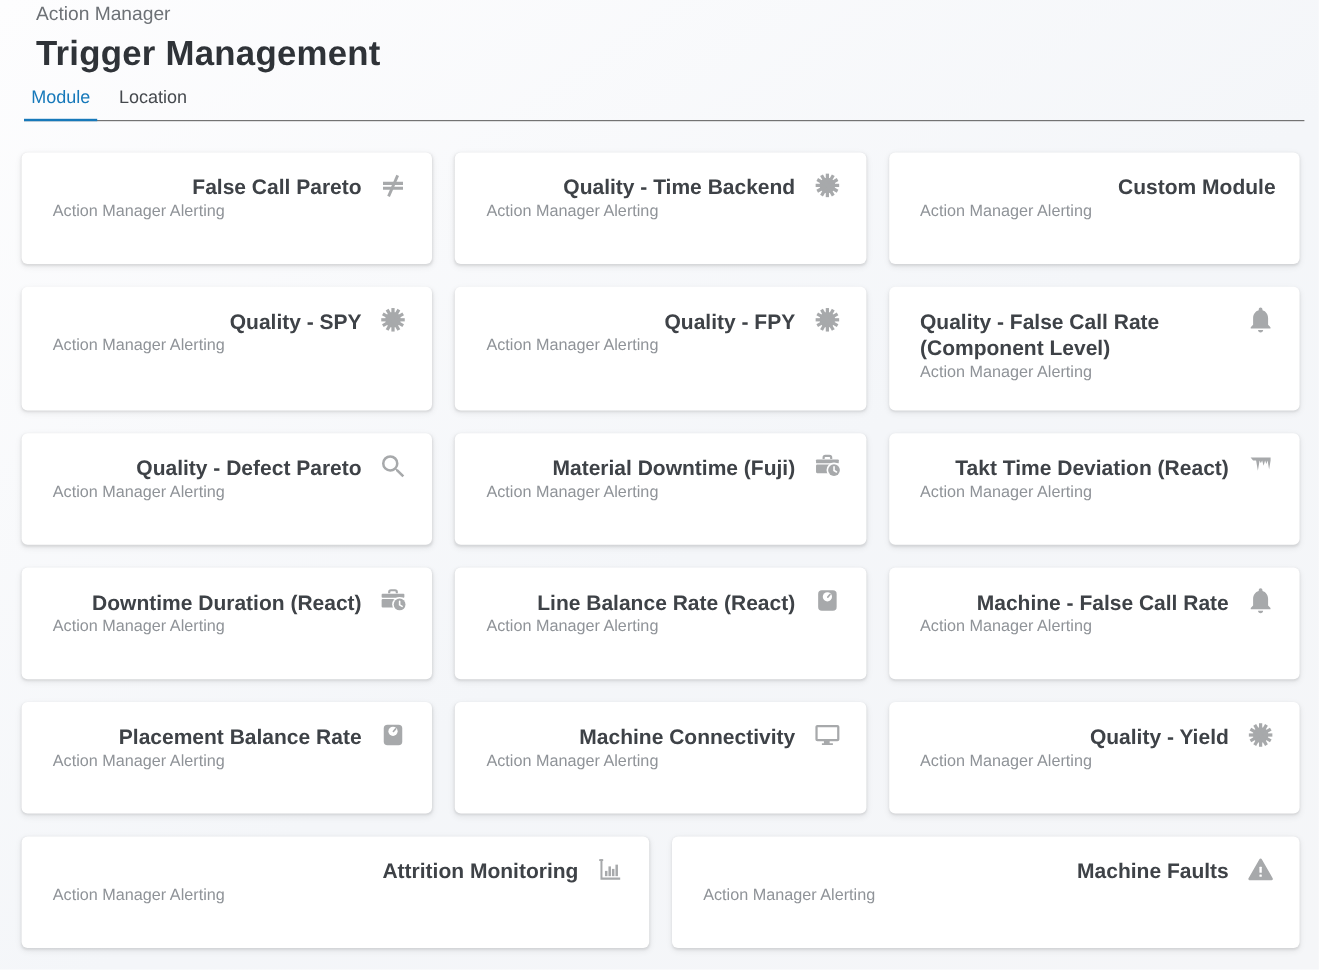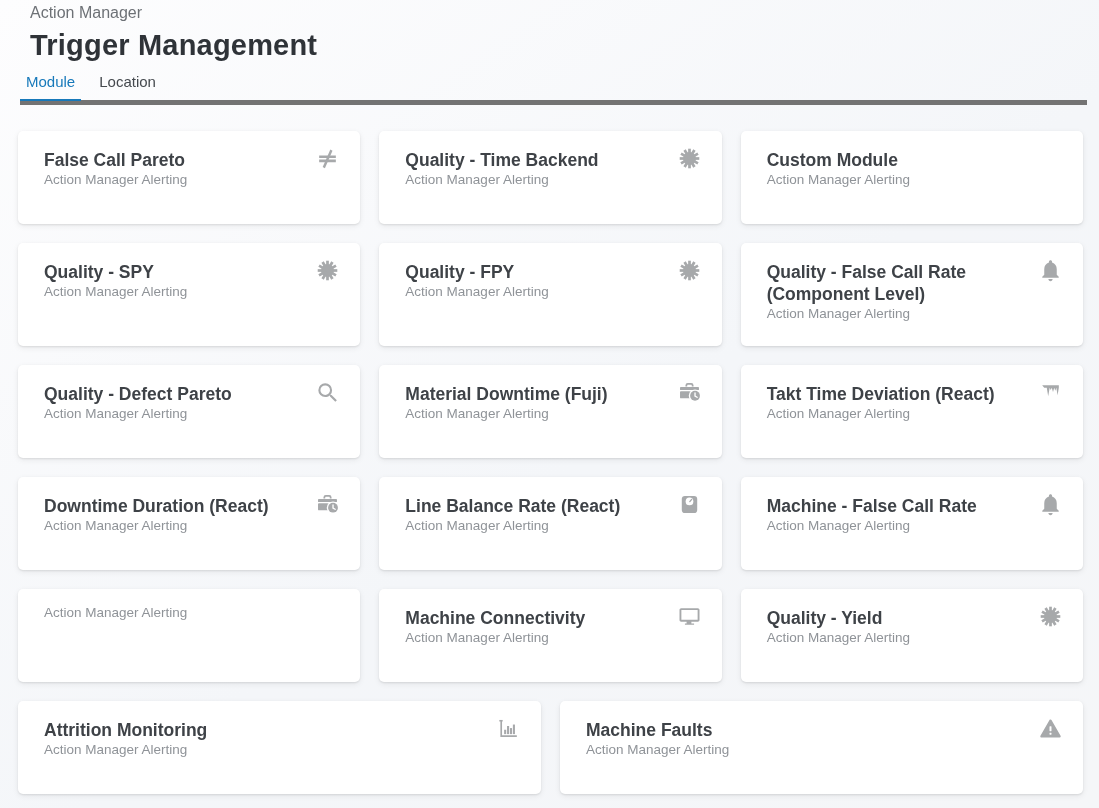--- a/index.html
+++ b/index.html
@@ -12,21 +12,21 @@
   header { padding:4px 0 0 30px; }
   .breadcrumb {
     font-size:16px; color:#6d7176; line-height:18px; cursor:pointer;
   }
   h1.page-title {
     font-size:29px; font-weight:700; color:#2f3338;
     margin-top:3px; line-height:40px; letter-spacing:.2px;
   }
   nav.tabs {
     margin:3px 12px 0 20px;
-    border-bottom:5px solid #737373;
+    border-bottom:1px solid #737373;
     display:flex; align-items:flex-end;
   }
   .tab {
     font-size:15px; color:#45494e; padding:5px 6px 9px;
     margin-right:12px; cursor:pointer; border-bottom:2px solid transparent;
     margin-bottom:-1px;
   }
   .tab.active { color:var(--accent,#1779ba); border-bottom-color:var(--accent,#1779ba); }
   main.grid {
     display:grid; grid-template-columns:repeat(6,1fr);
@@ -34,21 +34,21 @@
     margin:26px 16px 0 18px;
   }
   .card {
     grid-column:span 2;
     background:#ffffff; border-radius:5px;
     box-shadow:0 1px 2px rgba(0,0,0,.09), 0 2px 6px rgba(0,0,0,.07);
     padding:15px 20px 24px 26px;
     min-height:93px; cursor:pointer;
   }
   .card.wide { grid-column:span 3; }
-  .card-top { display:flex; justify-content:space-between; align-items:flex-start; }
+  .card-top { display:flex; justify-content:flex-end; align-items:flex-start; }
   .card-title {
     font-size:17.5px; font-weight:700; color:#3e4247; line-height:22px;
     padding-top:3px;
   }
   .card-icon {
     flex:0 0 auto; margin-left:14px; color:var(--icon,#a7a9ab); line-height:0;
   }
   .card-icon svg { width:25px; height:25px; }
   .card-sub {
     font-size:13.5px; color:#8f9398; line-height:17px; margin-top:0;
@@ -197,20 +197,28 @@
       <div class="card">
         <div class="card-top">
           <h2 class="card-title">Machine - False Call Rate</h2>
           <span class="card-icon"><svg viewBox="0 0 24 24" fill="currentColor">
               <path d="M12 22.2c1.15 0 2.05-.9 2.05-2.05h-4.1c0 1.15.9 2.05 2.05 2.05zM18 16v-5.2c0-3.1-1.7-5.7-4.5-6.4v-.7c0-.85-.67-1.5-1.5-1.5s-1.5.65-1.5 1.5v.7C7.7 5.1 6 7.7 6 10.8V16l-1.9 1.9v1h15.8v-1L18 16z"></path>
             </svg></span>
         </div>
         <div class="card-sub">Action Manager Alerting</div>
       </div>
       <div class="card">
+        <div class="card-top">
+          <h2 class="card-title">Placement Balance Rate</h2>
+          <span class="card-icon"><svg viewBox="0 0 24 24" fill="currentColor">
+              <rect x="4.6" y="3.8" width="14.8" height="16.4" rx="3"></rect>
+              <circle cx="12" cy="9" r="3.7" fill="#fff"></circle>
+              <path d="M12.3 9.2l1.8-2.1" stroke="currentColor" stroke-width="1.3" fill="none" stroke-linecap="round"></path>
+            </svg></span>
+        </div>
         <div class="card-sub">Action Manager Alerting</div>
       </div>
       <div class="card">
         <div class="card-top">
           <h2 class="card-title">Machine Connectivity</h2>
           <span class="card-icon"><svg viewBox="0 0 24 24" fill="currentColor">
               <path d="M20 4H4c-.9 0-1.6.7-1.6 1.6v9.8c0 .9.7 1.6 1.6 1.6h5.2v1.6H7.6V20h8.8v-1.4h-2.6V17H20c.9 0 1.6-.7 1.6-1.6V5.6C21.6 4.7 20.9 4 20 4zm-.2 11.2H4.2V5.8h15.6v9.4z"></path>
             </svg></span>
         </div>
         <div class="card-sub">Action Manager Alerting</div>

